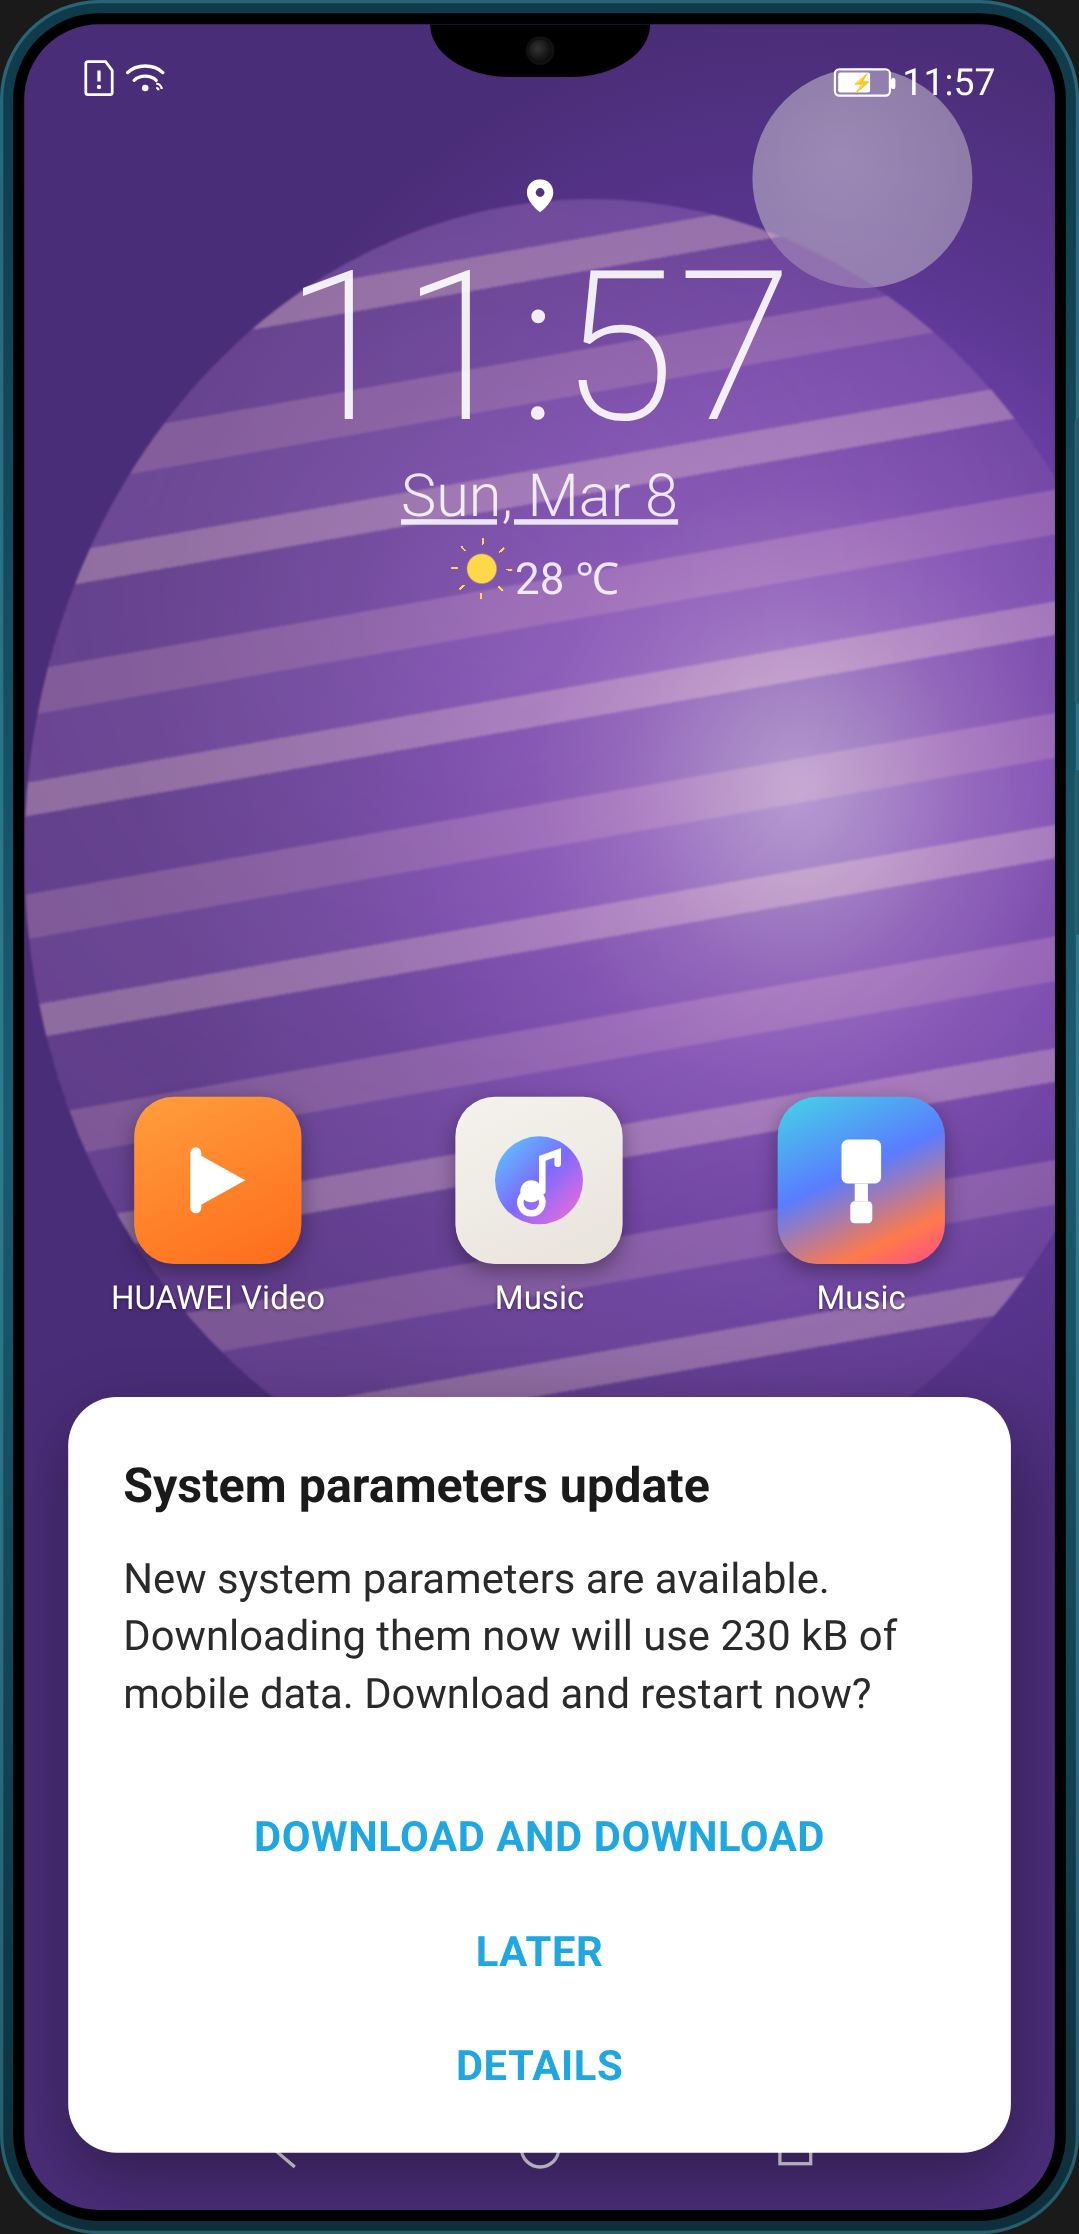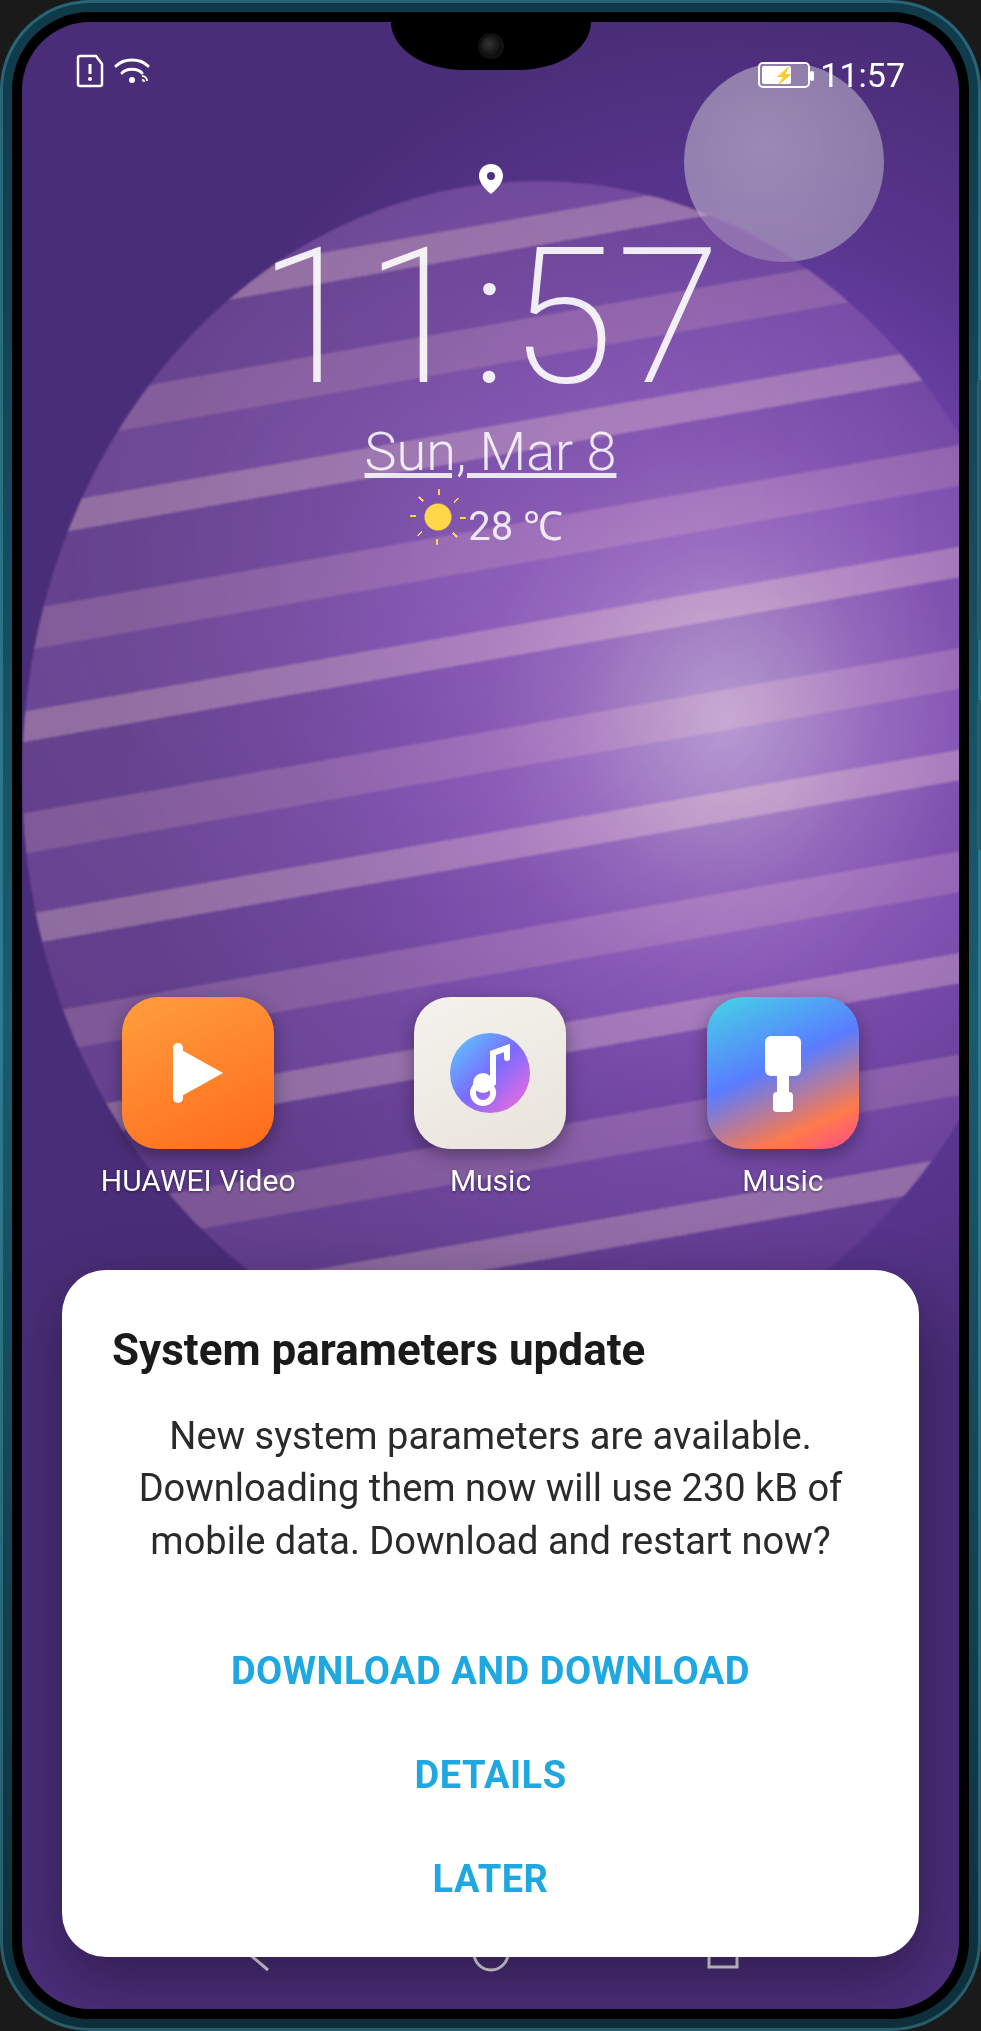--- a/index.html
+++ b/index.html
@@ -230,21 +230,20 @@
   .dialog h2 {
     font-size: 44px;
     font-weight: 700;
     color: #1a1a1a;
     margin-bottom: 34px;
   }
   .dialog p {
     font-size: 38px;
     line-height: 1.38;
     color: #2a2a2a;
-    text-align: center;
   }
   .dialog-buttons {
     margin-top: 54px;
     display: flex;
     flex-direction: column;
     gap: 4px;
   }
   .dialog-btn {
     text-align: center;
     font-size: 38px;
@@ -375,22 +374,22 @@
           </div>
           <div class="app-label">Music</div>
         </div>
       </div>
 
       <div class="dialog">
         <h2>System parameters update</h2>
         <p>New system parameters are available. Downloading them now will use 230 kB of mobile data. Download and restart now?</p>
         <div class="dialog-buttons">
           <div class="dialog-btn">DOWNLOAD AND DOWNLOAD</div>
+          <div class="dialog-btn">LATER</div>
           <div class="dialog-btn">DETAILS</div>
-          <div class="dialog-btn">LATER</div>
         </div>
       </div>
 
       <div class="nav-bar">
         <div class="nav-btn nav-back">
           <svg viewBox="0 0 42 42">
               <path d="M30 4 L10 21 L30 38" fill="none" stroke="#fff" stroke-width="3" stroke-linejoin="round"></path>
             </svg>
         </div>
         <div class="nav-btn nav-home">

